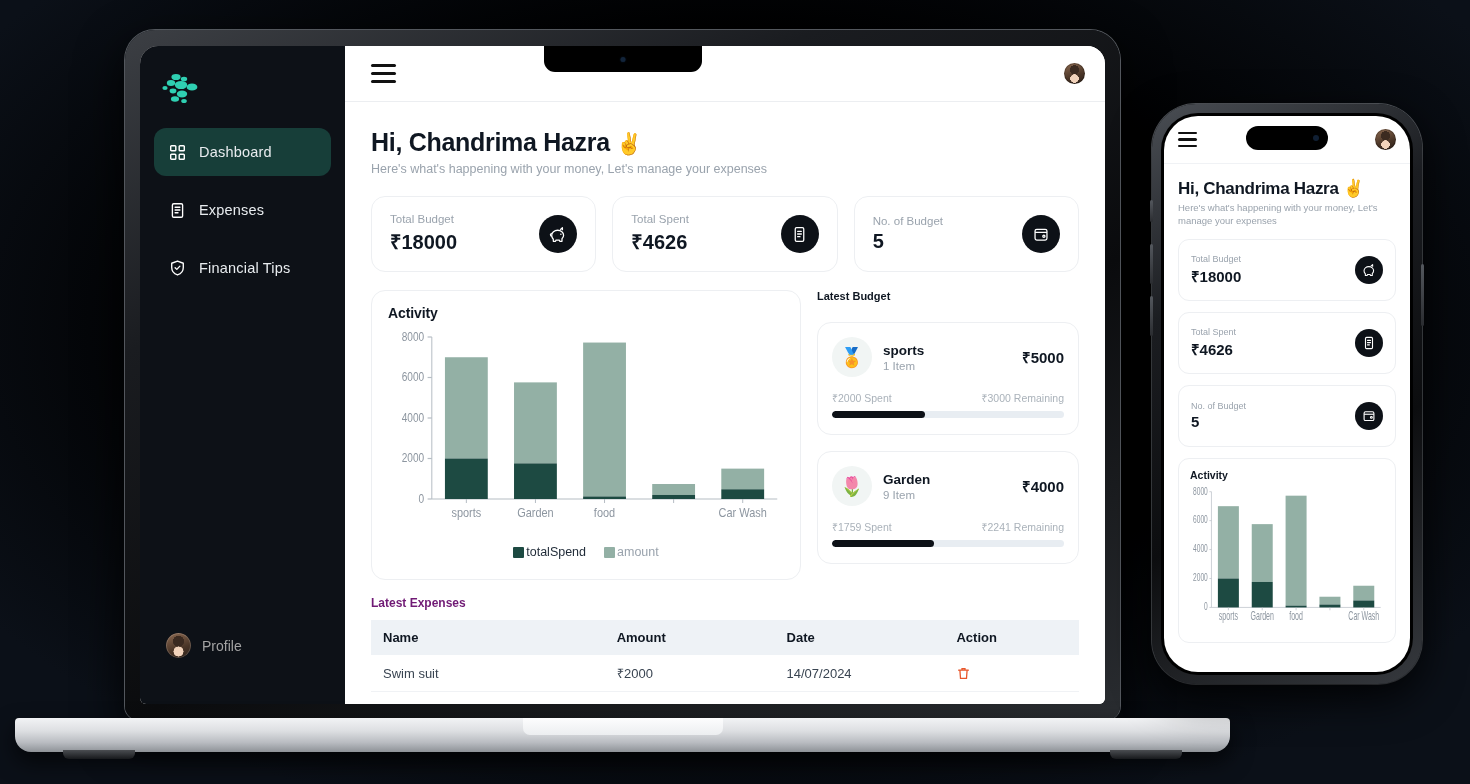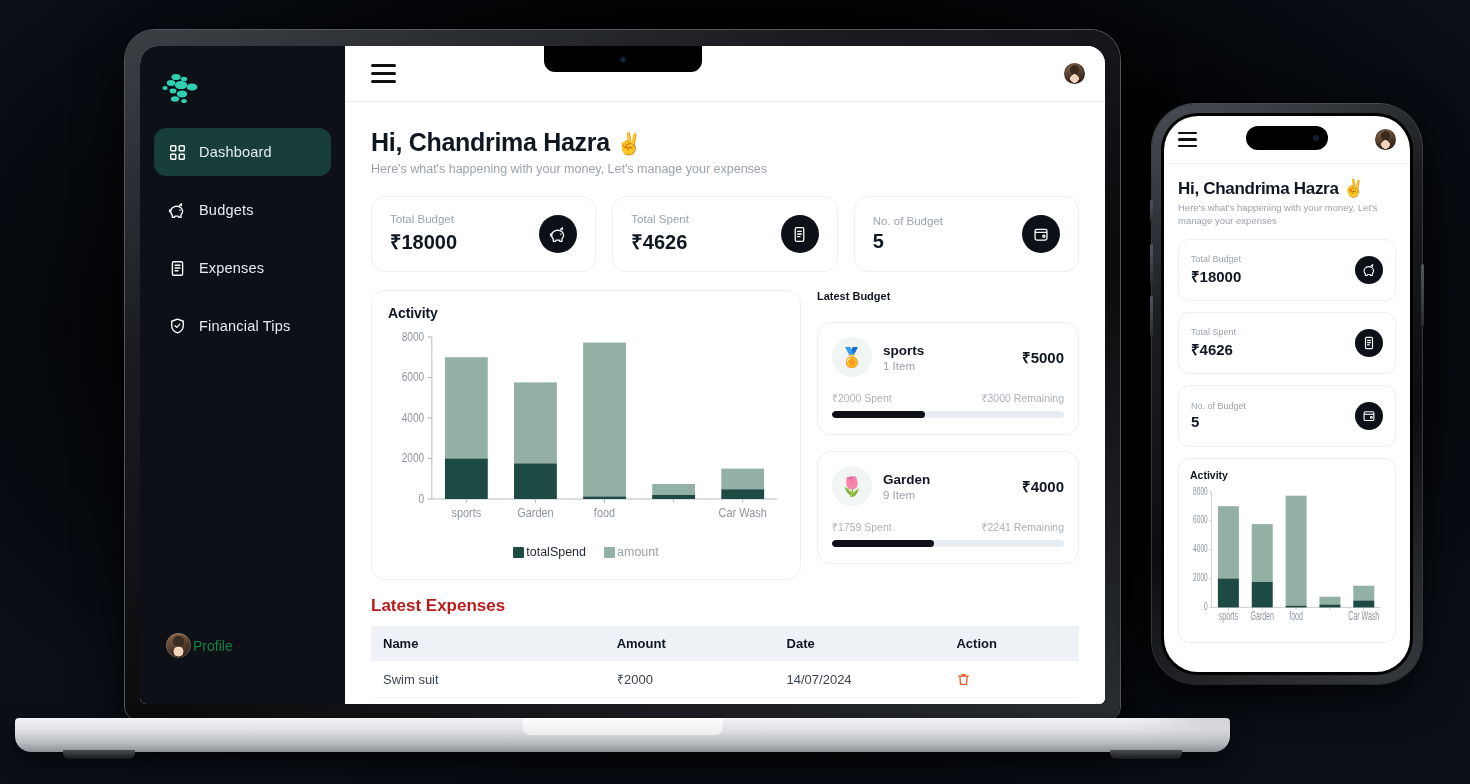--- a/index.html
+++ b/index.html
@@ -70,22 +70,22 @@
   .nav{ display:flex; flex-direction:column; gap:10px; padding:0 14px;}
   .nav-item{
     display:flex; align-items:center; gap:12px;
     height:48px; padding:0 14px; border-radius:12px;
     font-size:14.5px; color:#e8ecef; letter-spacing:.2px; cursor:pointer;
   }
   .nav-item.active{ background:#173e39; }
   .nav-item .ico{ width:19px;height:19px; display:flex;align-items:center;justify-content:center;}
   .sidebar-spacer{ flex:1; }
   .profile-row{
-    display:flex; align-items:center; gap:2px;
-    padding:0 26px 46px 26px; font-size:14px; color:#15803d;
+    display:flex; align-items:center; gap:11px;
+    padding:0 26px 46px 26px; font-size:14px; color:#a3a3a3;
   }
   .avatar{
     width:25px;height:25px;border-radius:50%; flex:none;
     background:
       radial-gradient(circle at 50% 74%, #f2d3bb 0 22%, transparent 23%),
       radial-gradient(circle at 50% 33%, #3b2a20 0 26%, transparent 27%),
       linear-gradient(160deg,#8e6b52,#4a3527 60%,#2b1f18);
     box-shadow:inset 0 0 0 1px rgba(255,255,255,.18);
   }
 
@@ -147,21 +147,21 @@
     display:flex;align-items:center;justify-content:center;font-size:19px; flex:none;
   }
   .budget-name{ font-size:13.5px;font-weight:700;color:#0f1722;}
   .budget-items{ font-size:11.5px;color:#9aa3ad;margin-top:2px;}
   .budget-amt{ margin-left:auto; font-size:15px;font-weight:700;color:#0f1722;}
   .budget-meta{ display:flex;justify-content:space-between; font-size:10.5px;color:#aab2ba; margin-top:14px;gap:40px;}
   .bar-track{ height:7px;background:#e8edf2;border-radius:6px;margin-top:6px;overflow:hidden;}
   .bar-fill{ height:100%;background:#0d1117;border-radius:6px;}
 
   
-  .exp-title{ font-size:17px;font-weight:700;color:#b91c1c;margin:16px 0 10px 0;}
+  .exp-title{ font-size:12px;font-weight:700;color:#701a75;margin:16px 0 10px 0;}
   .tbl{ width:100%; border-collapse:collapse; }
   .tbl th{
     background:#eef2f6; text-align:left; font-size:13px; color:#0f1722;
     padding:10px 12px; font-weight:700;
   }
   .tbl td{ padding:9px 12px; font-size:13px; color:#394451; border-bottom:1px solid #f0f2f5;}
 
   
   .phone{ position:absolute; left:1152px; top:104px; width:270px; height:580px; }
   .phone-frame{
@@ -254,31 +254,20 @@
                   <svg width="17" height="17" viewBox="0 0 20 20" fill="none" stroke="#fff" stroke-width="1.7">
                     <rect x="2" y="2" width="6" height="6" rx="1"></rect>
                       <rect x="12" y="2" width="6" height="6" rx="1"></rect>
                     <rect x="2" y="12" width="6" height="6" rx="1"></rect>
                       <rect x="12" y="12" width="6" height="6" rx="1"></rect>
                   </svg>
                 </span>
                 <span>Dashboard</span>
               </div>
 
-              <div class="nav-item">
-                <span class="ico">
-                  <svg width="19" height="17" viewBox="0 0 22 20" fill="none" stroke="#fff" stroke-width="1.6" stroke-linejoin="round">
-                    <path d="M3 11c0-3.3 3.1-6 7-6 3.9 0 7 2.7 7 6 0 1.6-.7 3-1.9 4.1V18h-2.6l-.6-1.4H8.1L7.5 18H4.9v-2.5C3.7 14.4 3 13 3 11z"></path>
-                    <path d="M3.2 8.6C2.2 8.7 1.5 9.5 1.5 10.4s.7 1.7 1.7 1.8"></path>
-                    <path d="M13 4.4 15.6 2v3.1"></path>
-                      <circle cx="13.8" cy="9.6" r=".9" fill="#fff" stroke="none"></circle>
-                  </svg>
-                </span>
-                <span>Budgets</span>
-              </div>
 
               <div class="nav-item">
                 <span class="ico">
                   <svg width="17" height="17" viewBox="0 0 20 20" fill="none" stroke="#fff" stroke-width="1.6" stroke-linecap="round">
                     <rect x="4" y="2" width="12" height="16" rx="1.6"></rect>
                     <path d="M7.2 6.2h5.6M7.2 9.4h5.6M7.2 12.6h3.4"></path>
                   </svg>
                 </span>
                 <span>Expenses</span>
               </div>

